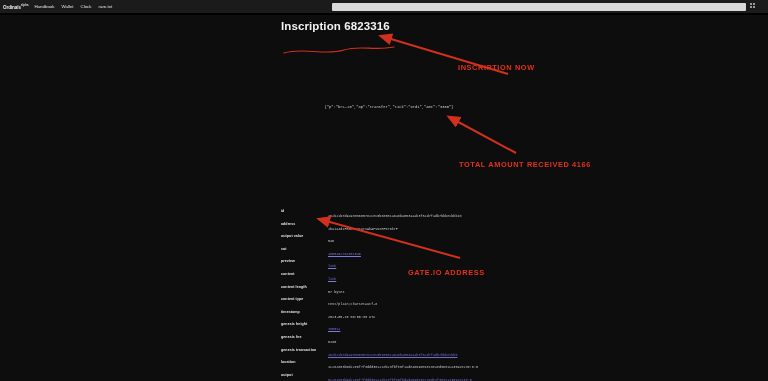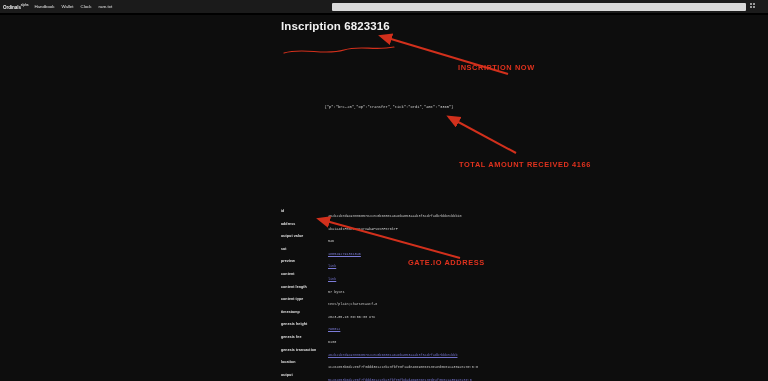--- a/index.html
+++ b/index.html
@@ -176,21 +176,21 @@
     position: absolute;
     color: #e0321e;
     font-size: 7.4px;
     font-weight: bold;
     letter-spacing: 0.6px;
     white-space: nowrap;
     font-family: "Liberation Sans", sans-serif;
   }
   .anno-1 { left: 446px; top: 63px; margin-left: 12px; }
   .anno-2 { left: 459px; top: 160px; }
-  .anno-3 { left: 408px; top: 258px; text-align: center; }
+  .anno-3 { left: 408px; top: 268px; text-align: center; }
 
   .squiggle {
     position: absolute;
     left: 282px;
     top: 28px;
   }
 </style>
 </head>
 <body>
 

